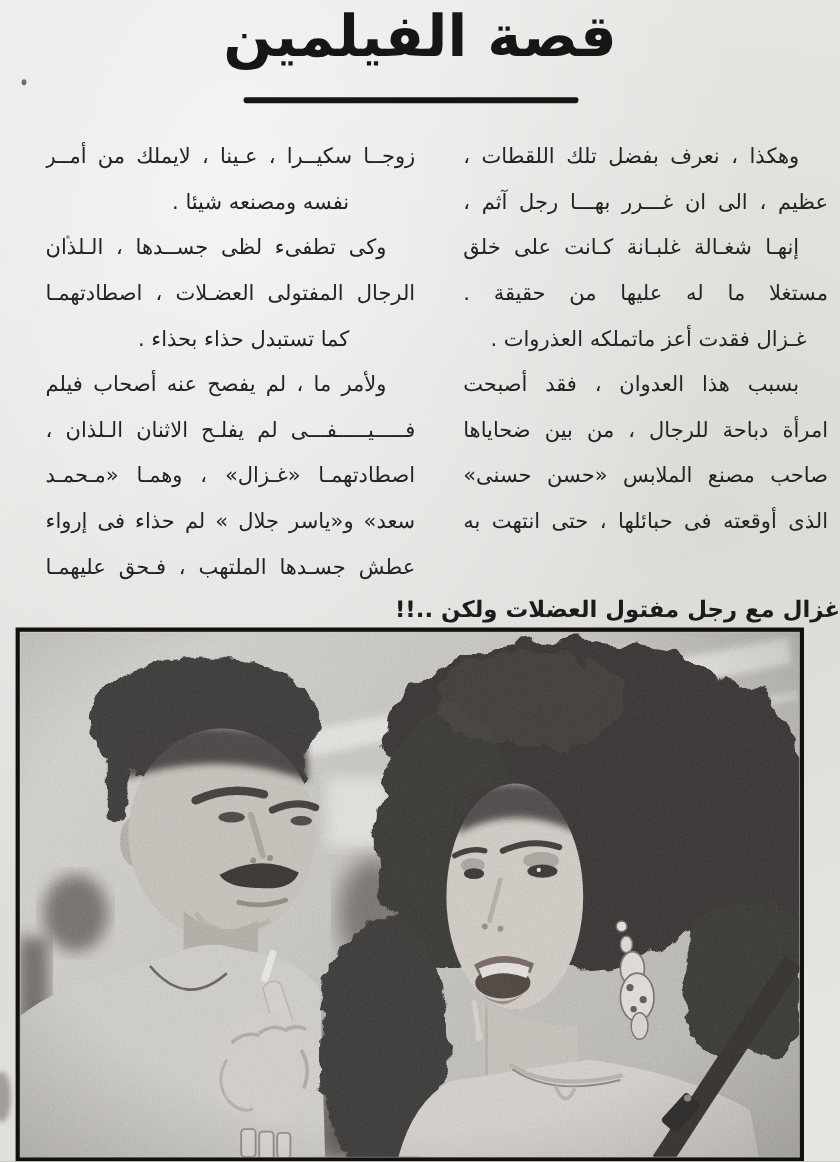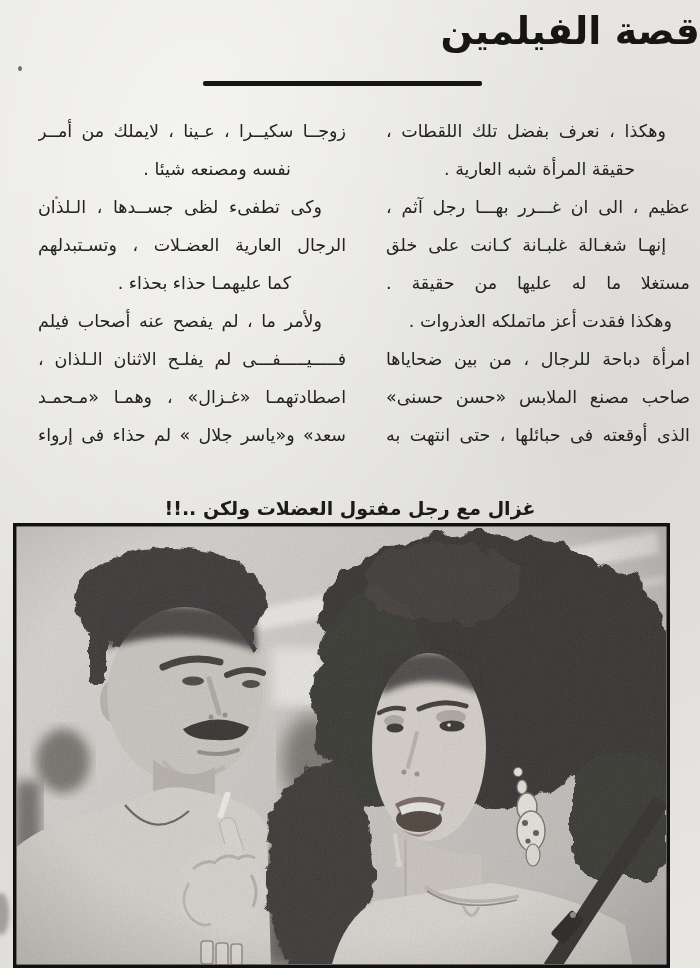--- a/index.html
+++ b/index.html
@@ -8,73 +8,74 @@
     background:#e7e6e3;
     background-image:
       radial-gradient(ellipse at 28% 18%, rgba(255,255,255,.55), rgba(255,255,255,0) 60%),
       radial-gradient(ellipse at 85% 45%, rgba(176,174,170,.22), rgba(176,174,170,0) 65%),
       radial-gradient(ellipse at 10% 80%, rgba(190,188,184,.25), rgba(190,188,184,0) 55%);
     font-family:"DejaVu Sans",sans-serif;
     color:#1f1f1f;
   }
   .title{
     position:absolute;top:2px;left:0;right:0;height:58px;
-    text-align:right;font-size:38px;line-height:58px;font-weight:bold;color:#171615;
+    text-align:center;font-size:48px;line-height:58px;font-weight:bold;color:#171615;
     letter-spacing:1px;
   }
   .title-rule{position:absolute;left:203px;top:81px;width:279px;height:5px;background:#161514;border-radius:2px;}
   .col{
     position:absolute;top:112px;direction:rtl;font-size:17.5px;line-height:38px;color:#242322;
   }
   .col-left{left:10px;width:336px;}
   .col-right{left:358px;width:332px;}
   .line{text-align:justify;text-align-last:justify;white-space:normal;height:38px;overflow:hidden;margin-left:28px;}
   .line.indent{padding-right:24px;}
   .line.short{text-align:left;text-align-last:right;padding-right:55px;}
   .line.short.sm{padding-right:18px;}
   .caption{
     position:absolute;top:494px;left:0;right:0;height:28px;direction:rtl;
-    text-align:center;font-size:19px;line-height:28px;font-weight:bold;color:#1c1b1a;
+    text-align:right;font-size:19px;line-height:28px;font-weight:bold;color:#1c1b1a;
   }
   .photo-frame{position:absolute;left:13px;top:523px;width:657px;height:445px;}
   .speck{position:absolute;border-radius:50%;}
   .speck1{left:18px;top:66px;width:4px;height:5px;background:#6f6d6a;}
   .speck2{left:55px;top:196px;width:3px;height:3px;background:#8d8b88;}
   .edge-blob{position:absolute;left:-6px;top:893px;width:15px;height:42px;background:#a29e99;border-radius:50%;filter:blur(2px);}
 </style>
 </head>
 <body>
 
 <div class="page">
 
   <div class="title">قصة الفيلمين</div>
   <div class="title-rule"></div>
 
   <div class="col col-right">
     <div class="line indent">وهكذا ، نعرف بفضل تلك اللقطات ،</div>
-    <div class="line short">حقيقة المرأة شبه العارية .</div>
     <div class="line">عظيم ، الى ان غـــرر بهـــا رجل آثم ،</div>
     <div class="line indent">إنهـا شغـالة غلبـانة كـانت على خلق</div>
     <div class="line">مستغلا ما له عليها من حقيقة .</div>
-    <div class="line short sm">وهكذا فقدت أعز ماتملكه العذروات .</div>
+    <div class="line short sm">غـزال فقدت أعز ماتملكه العذروات .</div>
+    <div class="line indent">بسبب  هذا العدوان ، فقد أصبحت</div>
     <div class="line">امرأة دباحة للرجال ، من بين ضحاياها</div>
     <div class="line">صاحب مصنع الملابس «حسن حسنى»</div>
     <div class="line">الذى أوقعته فى حبائلها ، حتى انتهت به</div>
   </div>
 
   <div class="col col-left">
     <div class="line">زوجــا سكيــرا ، عـينا ، لايملك من أمــر</div>
     <div class="line short">نفسه ومصنعه شيئا .</div>
     <div class="line indent">وكى تطفىء لظى جســدها ، الـلذان</div>
-    <div class="line">الرجال العارية العضـلات ، وتسـتبدلهم</div>
-    <div class="line short">كما عليهمـا حذاء بحذاء .</div>
+    <div class="line">الرجال المفتولى العضـلات ، اصطادتهمـا</div>
+    <div class="line short">كما تستبدل حذاء بحذاء .</div>
     <div class="line indent">ولأمر ما ، لم يفصح عنه أصحاب فيلم</div>
     <div class="line">فـــــيـــــفـــى لم يفلـح الاثنان الـلذان ،</div>
     <div class="line">اصطادتهمـا «غـزال» ، وهمـا «مـحمـد</div>
     <div class="line">سعد» و«ياسر جلال » لم حذاء فى إرواء</div>
+    <div class="line">عطش جسـدها الملتهب ، فـحق عليهمـا</div>
   </div>
 
   <div class="caption">غزال مع رجل مفتول العضلات ولكن ..!!</div>
 
   <div class="photo-frame">
     <svg width="657" height="445" viewBox="0 0 657 445" xmlns="http://www.w3.org/2000/svg">
       <defs>
         <clipPath id="clip">
             <rect x="4" y="4" width="649" height="437"></rect>
           </clipPath>

